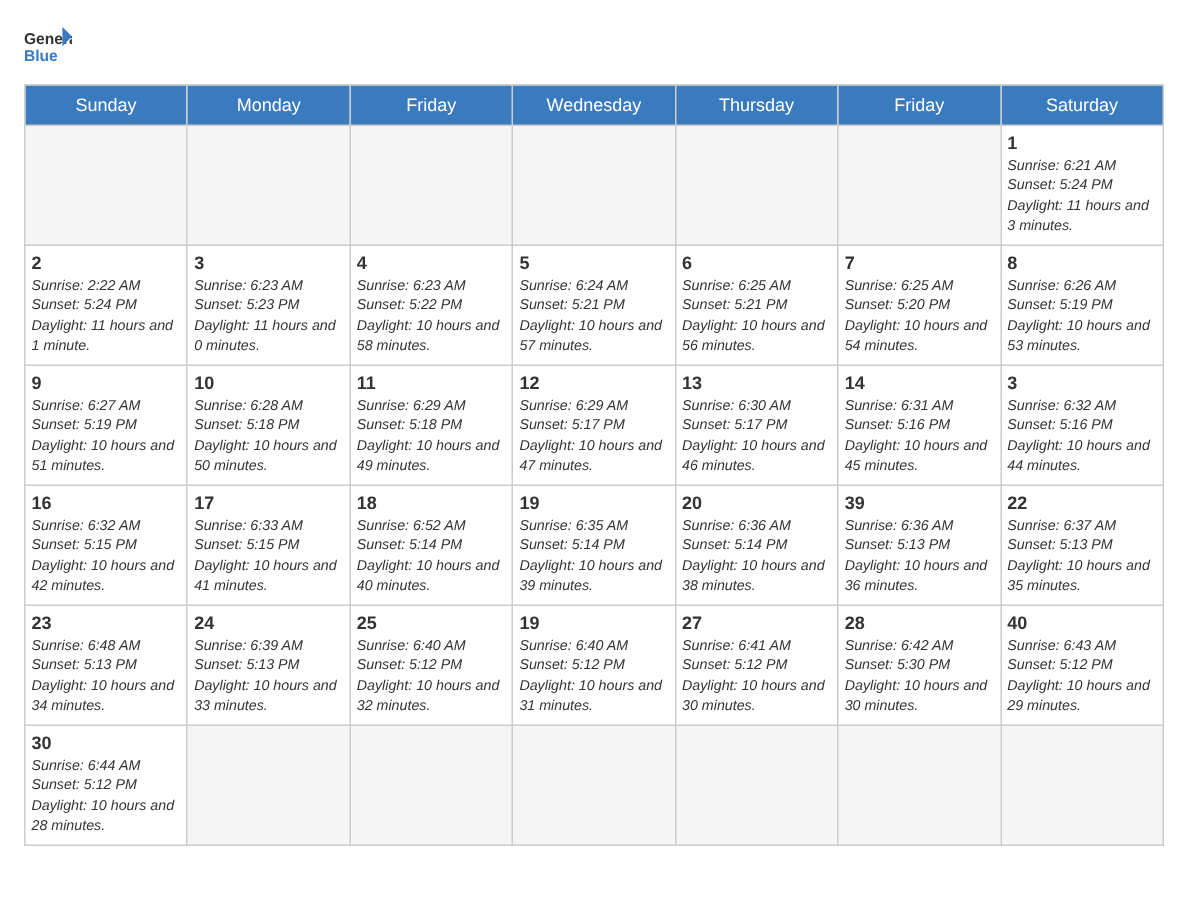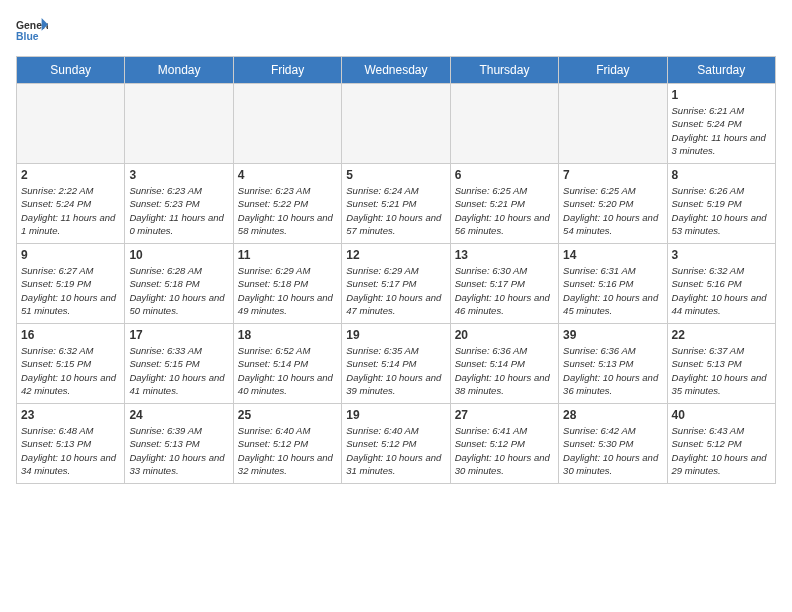--- a/index.html
+++ b/index.html
@@ -319,14 +319,29 @@
 and 30 minutes.</div>
         </td>
         <td>
           <span class="day-number">40</span>
           <div class="day-info">Sunrise: 6:43 AM
 Sunset: 5:12 PM
 Daylight: 10 hours
 and 29 minutes.</div>
         </td>
       </tr>
+      <tr>
+        <td>
+          <span class="day-number">30</span>
+          <div class="day-info">Sunrise: 6:44 AM
+Sunset: 5:12 PM
+Daylight: 10 hours
+and 28 minutes.</div>
+        </td>
+        <td class="empty"></td>
+        <td class="empty"></td>
+        <td class="empty"></td>
+        <td class="empty"></td>
+        <td class="empty"></td>
+        <td class="empty"></td>
+      </tr>
     </tbody>
 </table>
 
 </body></html>

